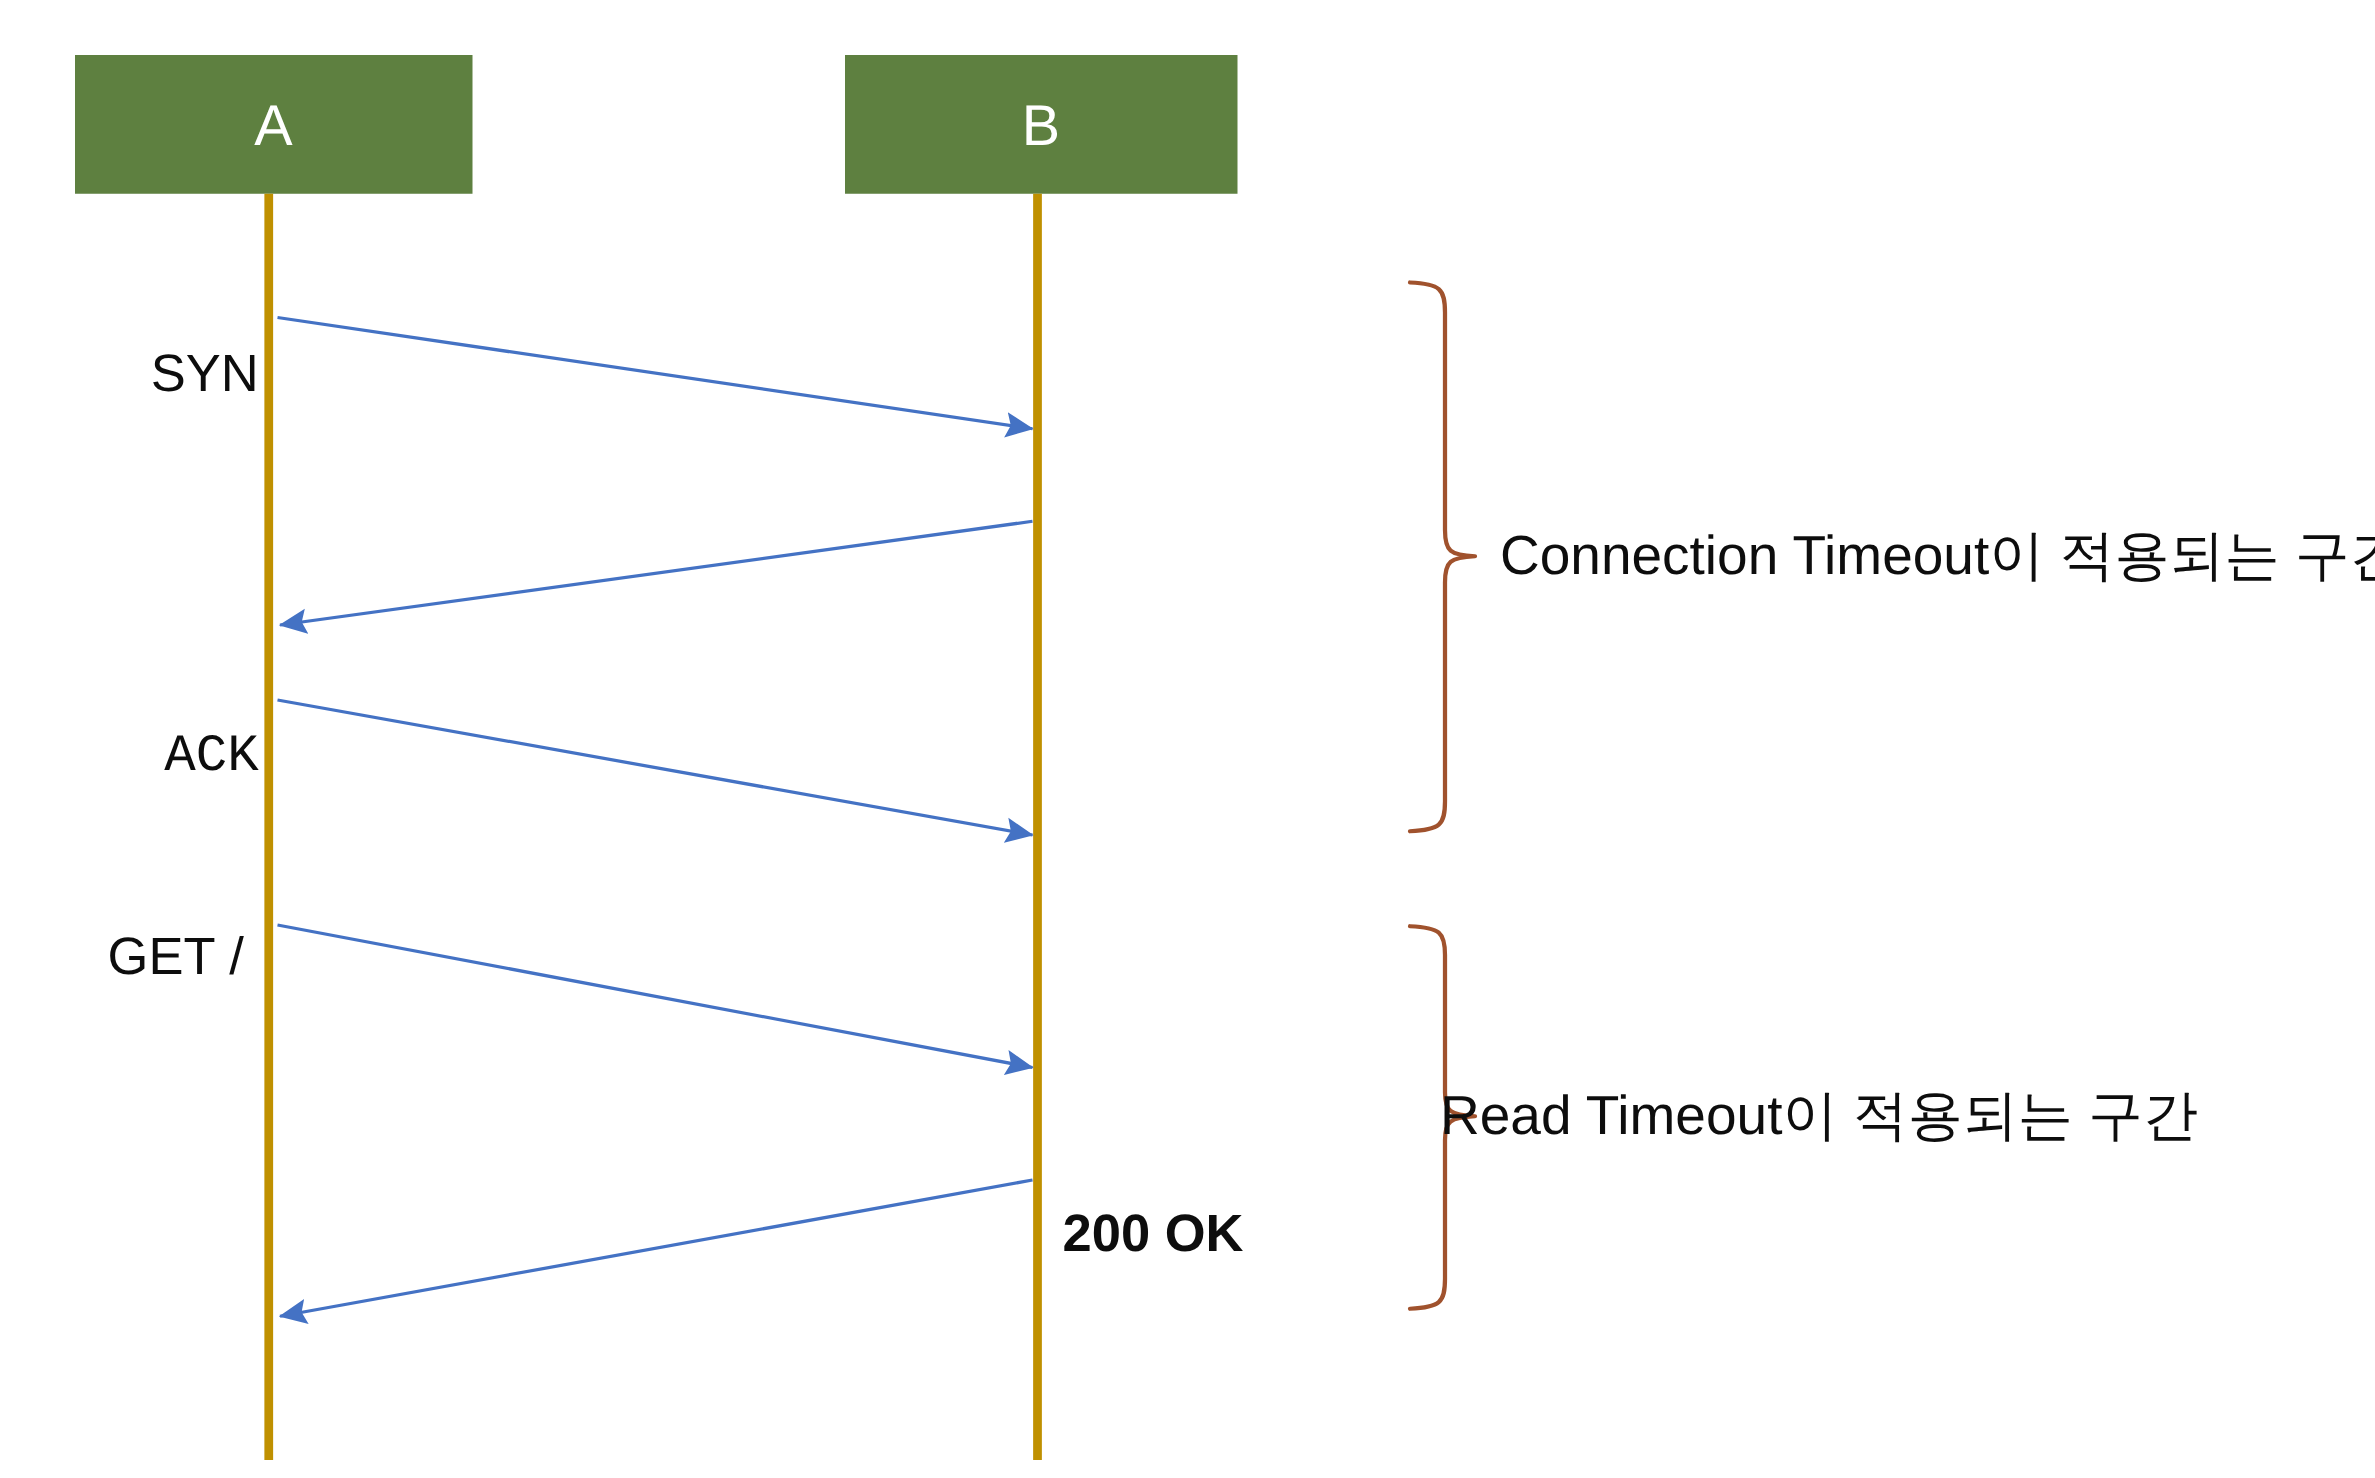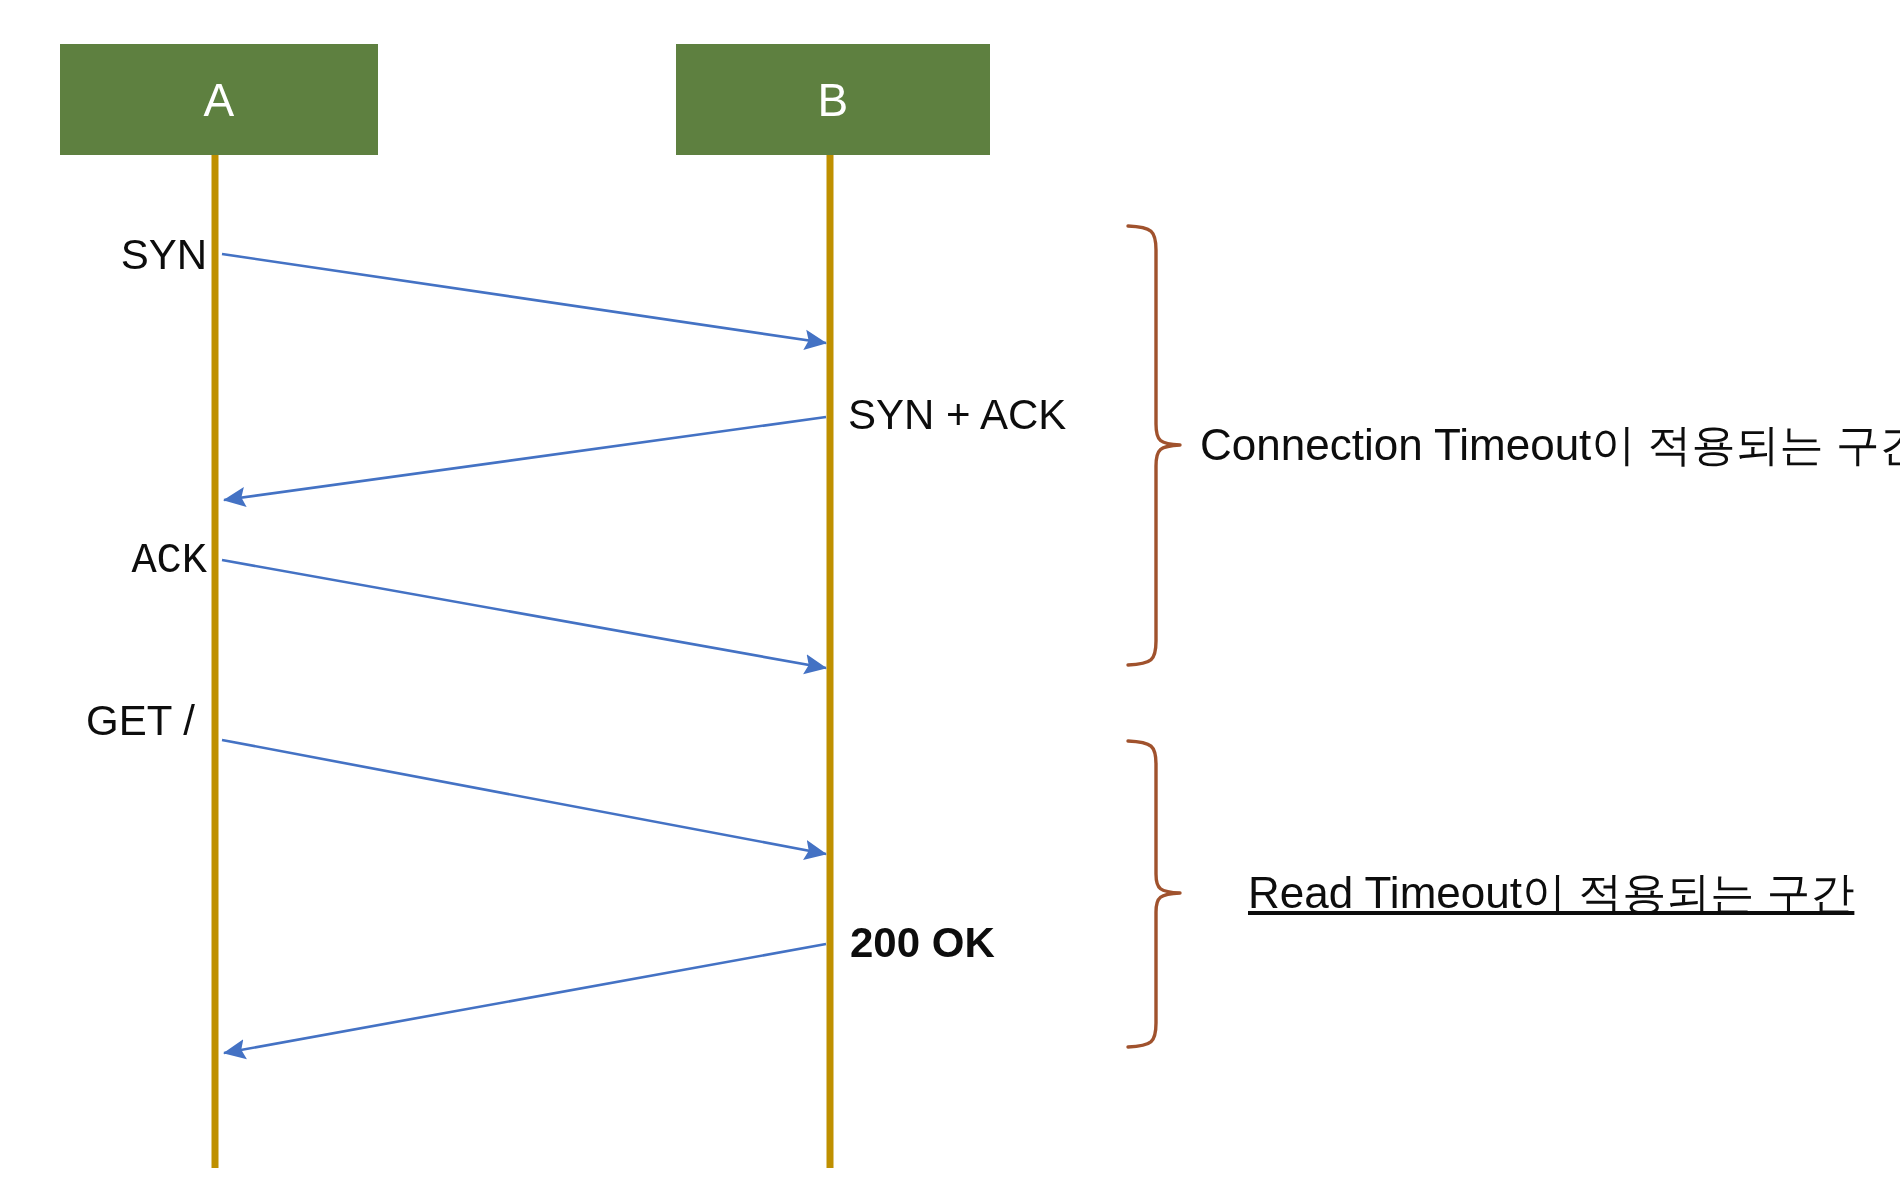--- a/index.html
+++ b/index.html
@@ -40,20 +40,21 @@
     font-weight: 400;
     line-height: 1;
     letter-spacing: 0.5px;
   }
   .msg-label {
     position: absolute;
     color: #0d0d0d;
     font-size: 42px;
     line-height: 1;
     white-space: nowrap;
+    margin-top: 44px;
   }
   .msg-label.right-align {
     text-align: right;
   }
   .brace-label {
     position: absolute;
     color: #0d0d0d;
     font-size: 44px;
     line-height: 1;
     white-space: nowrap;
@@ -107,25 +108,24 @@
              C 1152 742, 1156 746, 1156 764
              L 1156 874
              C 1156 889, 1160 892, 1180 893
              C 1160 894, 1156 897, 1156 912
              L 1156 1023
              C 1156 1042, 1152 1046, 1128 1047" fill="none" stroke="#A0522D" stroke-width="3.4" stroke-linecap="round" stroke-linejoin="round"></path>
   </svg>
 
   <div class="msg-label right-align" style="left:0px; top:234px; width:207px;">SYN</div>
 
-  <div class="msg-label" style="left:848px; top:394px;">SYN + ACK</div>
 
   <div class="msg-label right-align" style="left:0px; top:540px; width:207px;font-family:Liberation Mono, monospace;">ACK</div>
 
   <div class="msg-label right-align" style="left:0px; top:700px; width:195px;">GET /</div>
 
   <div class="msg-label" style="left:850px; top:922px;font-weight:bold;">200 OK</div>
 
   <div class="brace-label" style="left:1200px; top:423px;">Connection Timeout이 적용되는 구간</div>
 
-  <div class="brace-label" style="left:1248px; top:871px;text-decoration:underline;">Read Timeout이 적용되는 구간</div>
+  <div class="brace-label" style="left:1152px; top:871px;">Read Timeout이 적용되는 구간</div>
 
 </div>
 
 </body></html>

